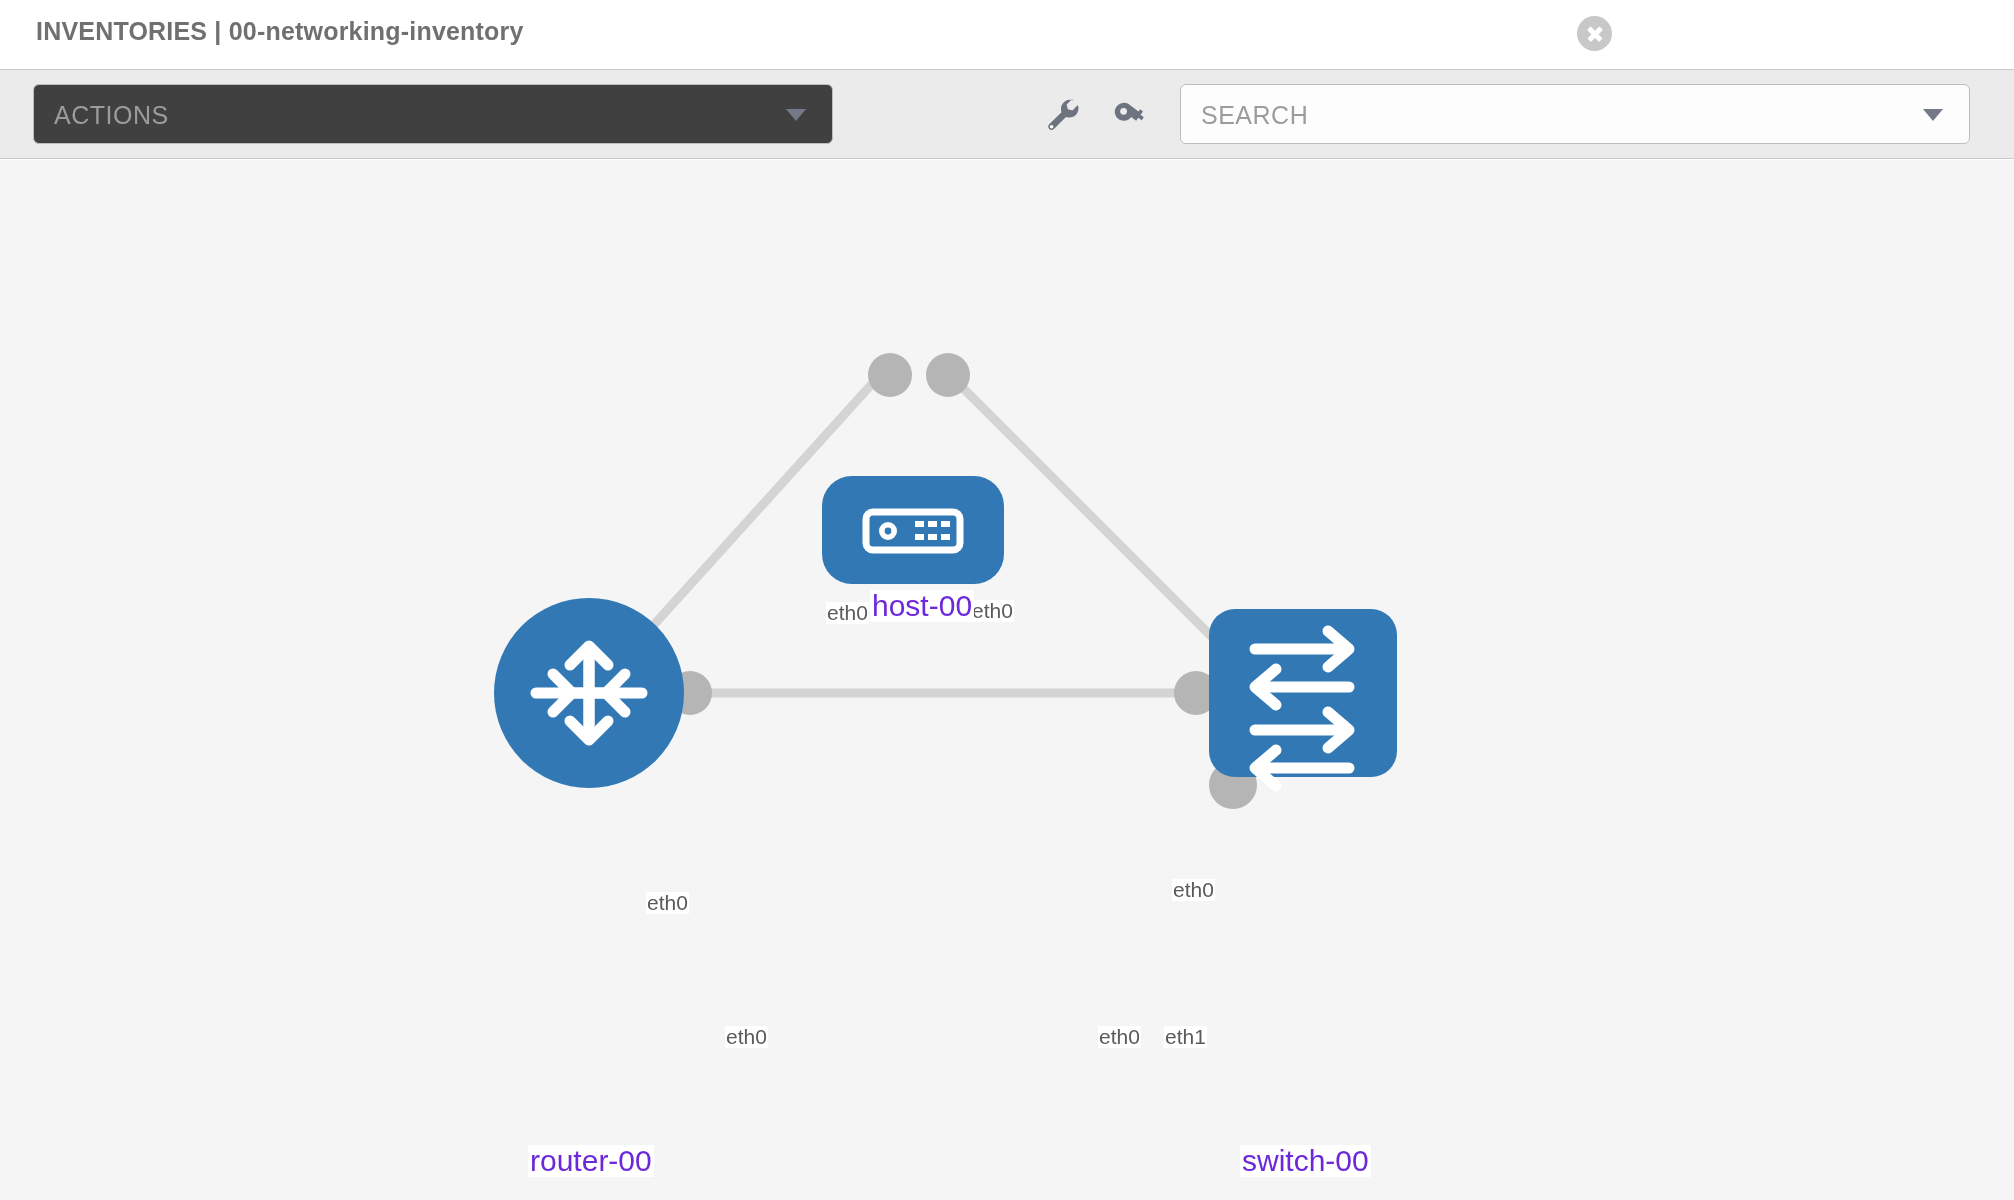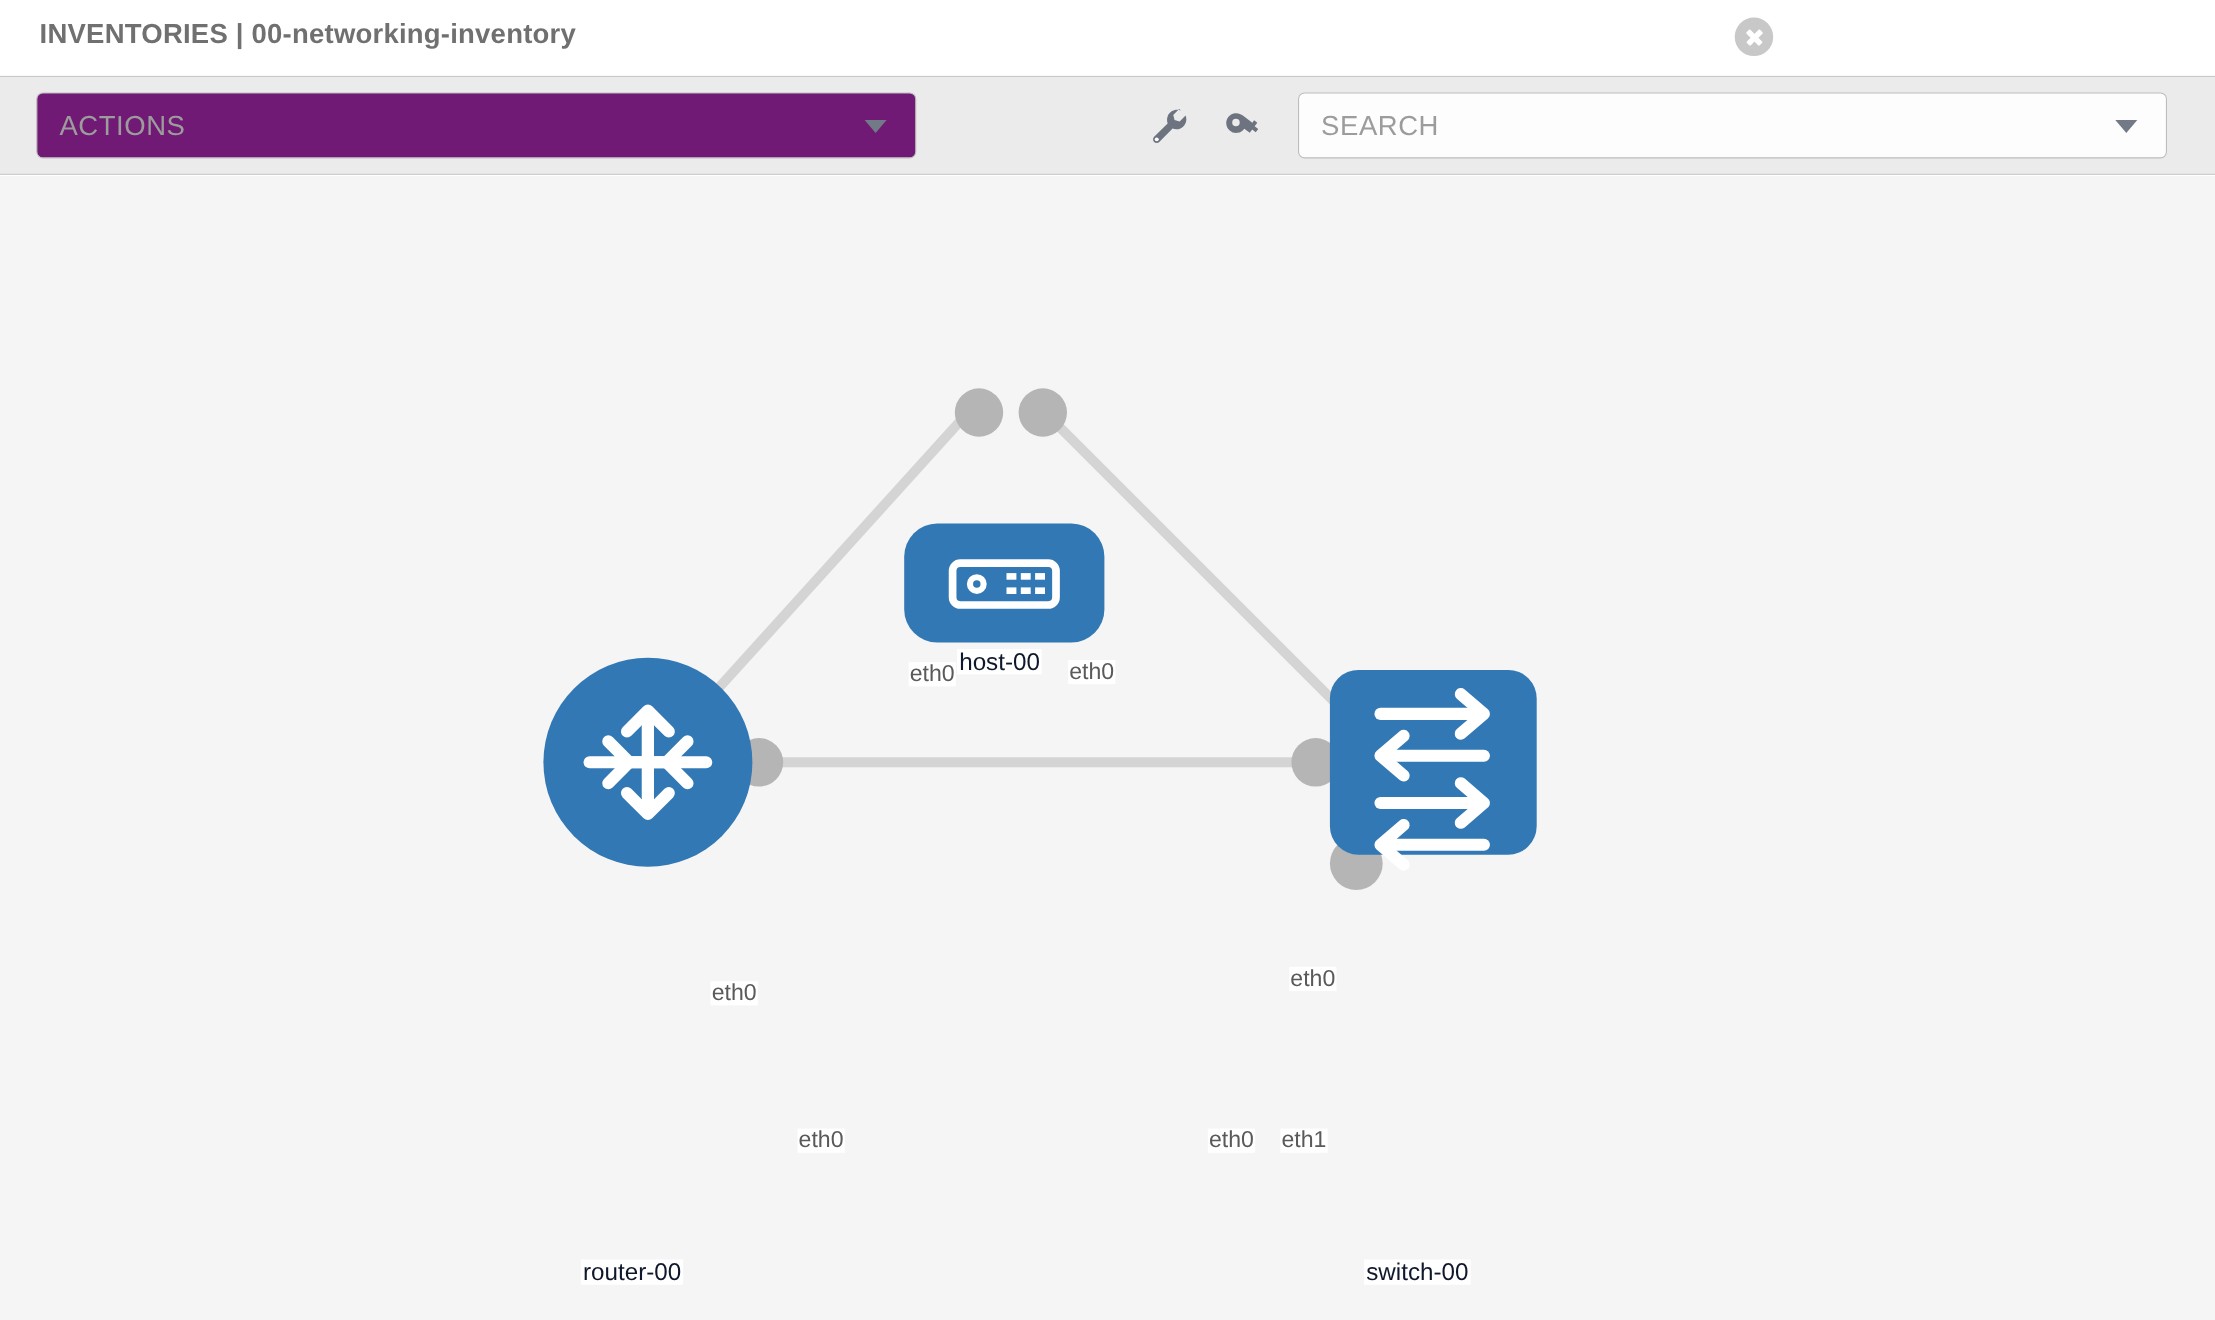--- a/index.html
+++ b/index.html
@@ -69,21 +69,21 @@
     border-top: 1px solid #c9c9c9;
     border-bottom: 1px solid #c9c9c9;
     box-sizing: border-box;
   }
   .actions-select {
     position: absolute;
     left: 33px;
     top: 14px;
     width: 800px;
     height: 60px;
-    background: #701a75;
+    background: #404040;
     border: 1px solid #bdbdbd;
     border-radius: 6px;
     box-sizing: border-box;
     cursor: pointer;
     text-align: right;
   }
   .actions-label {
     position: absolute;
     left: 20px;
     top: 16px;
@@ -145,22 +145,22 @@
     padding-left: 44px;
   }
   .topology-svg {
     position: absolute;
     left: 0; top: 0;
   }
 
   
   .node-label {
     position: absolute;
-    font-size: 22px;
-    color: #0f172a;
+    font-size: 30px;
+    color: #6d28d9;
     background: #ffffff;
     white-space: nowrap;
     line-height: 1.05;
     padding: 0 2px;
   }
   .edge-label {
     position: absolute;
     font-size: 21px;
     color: #5a5a5a;
     background: #ffffff;

